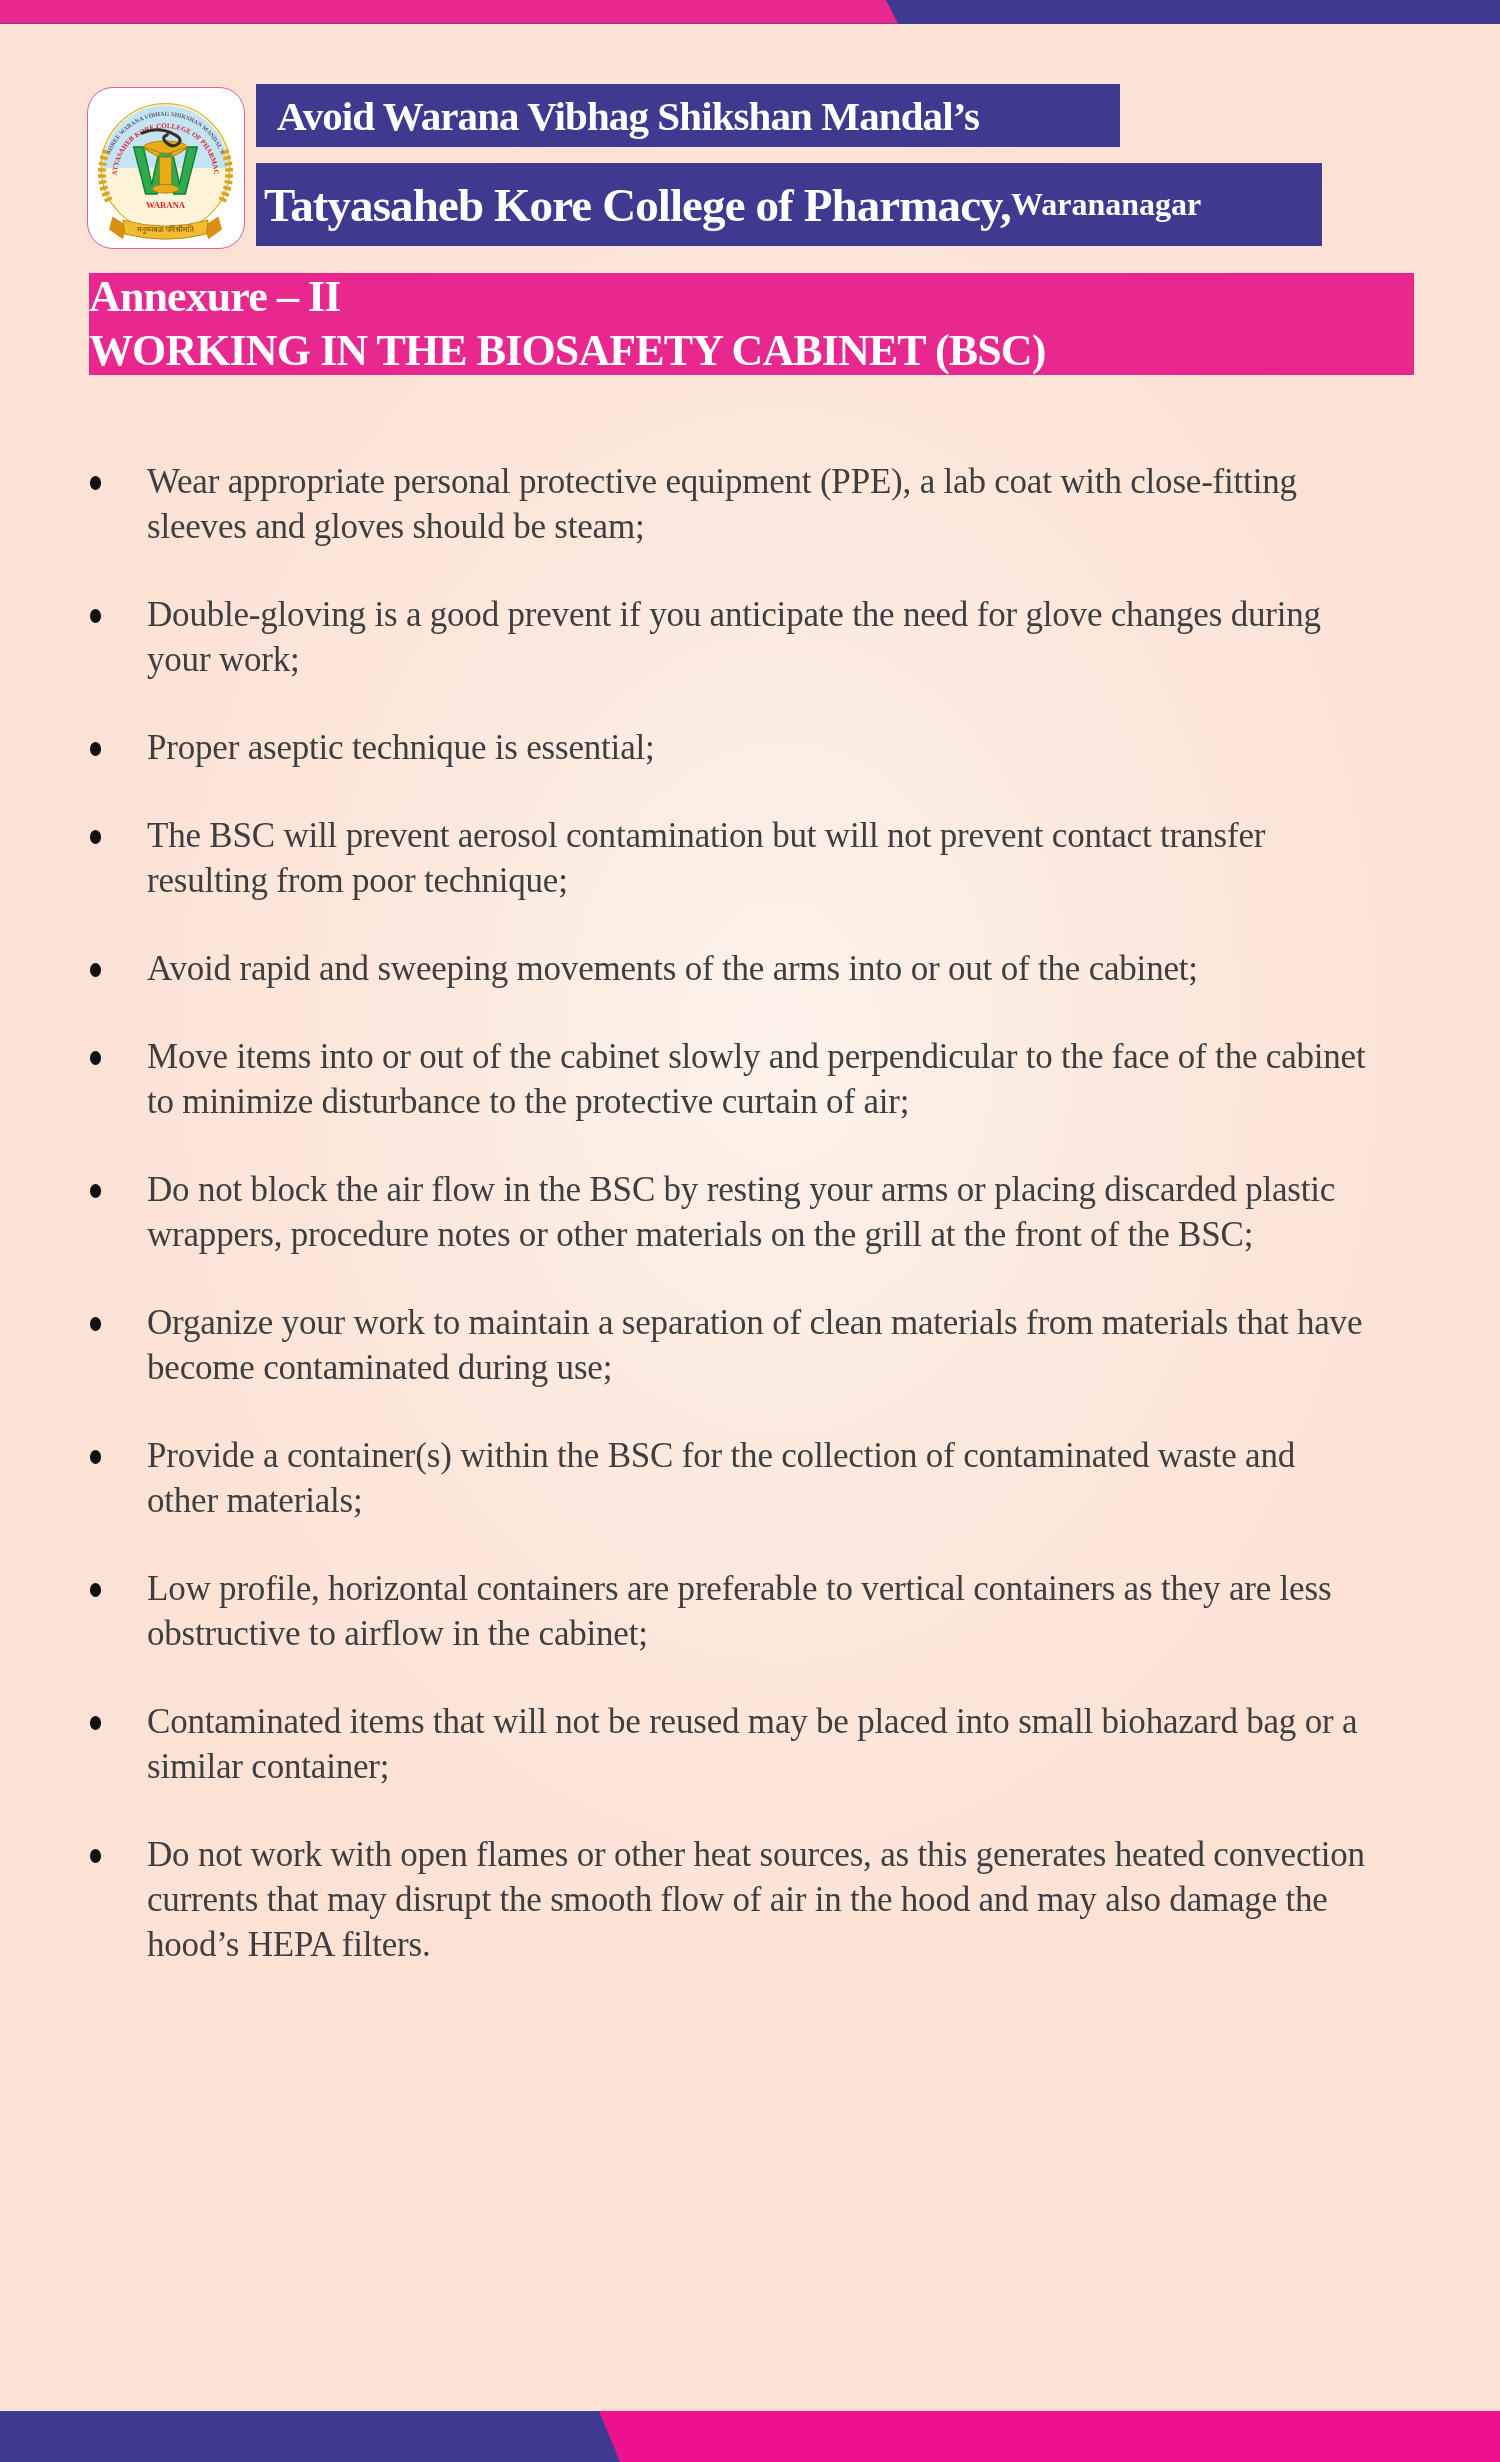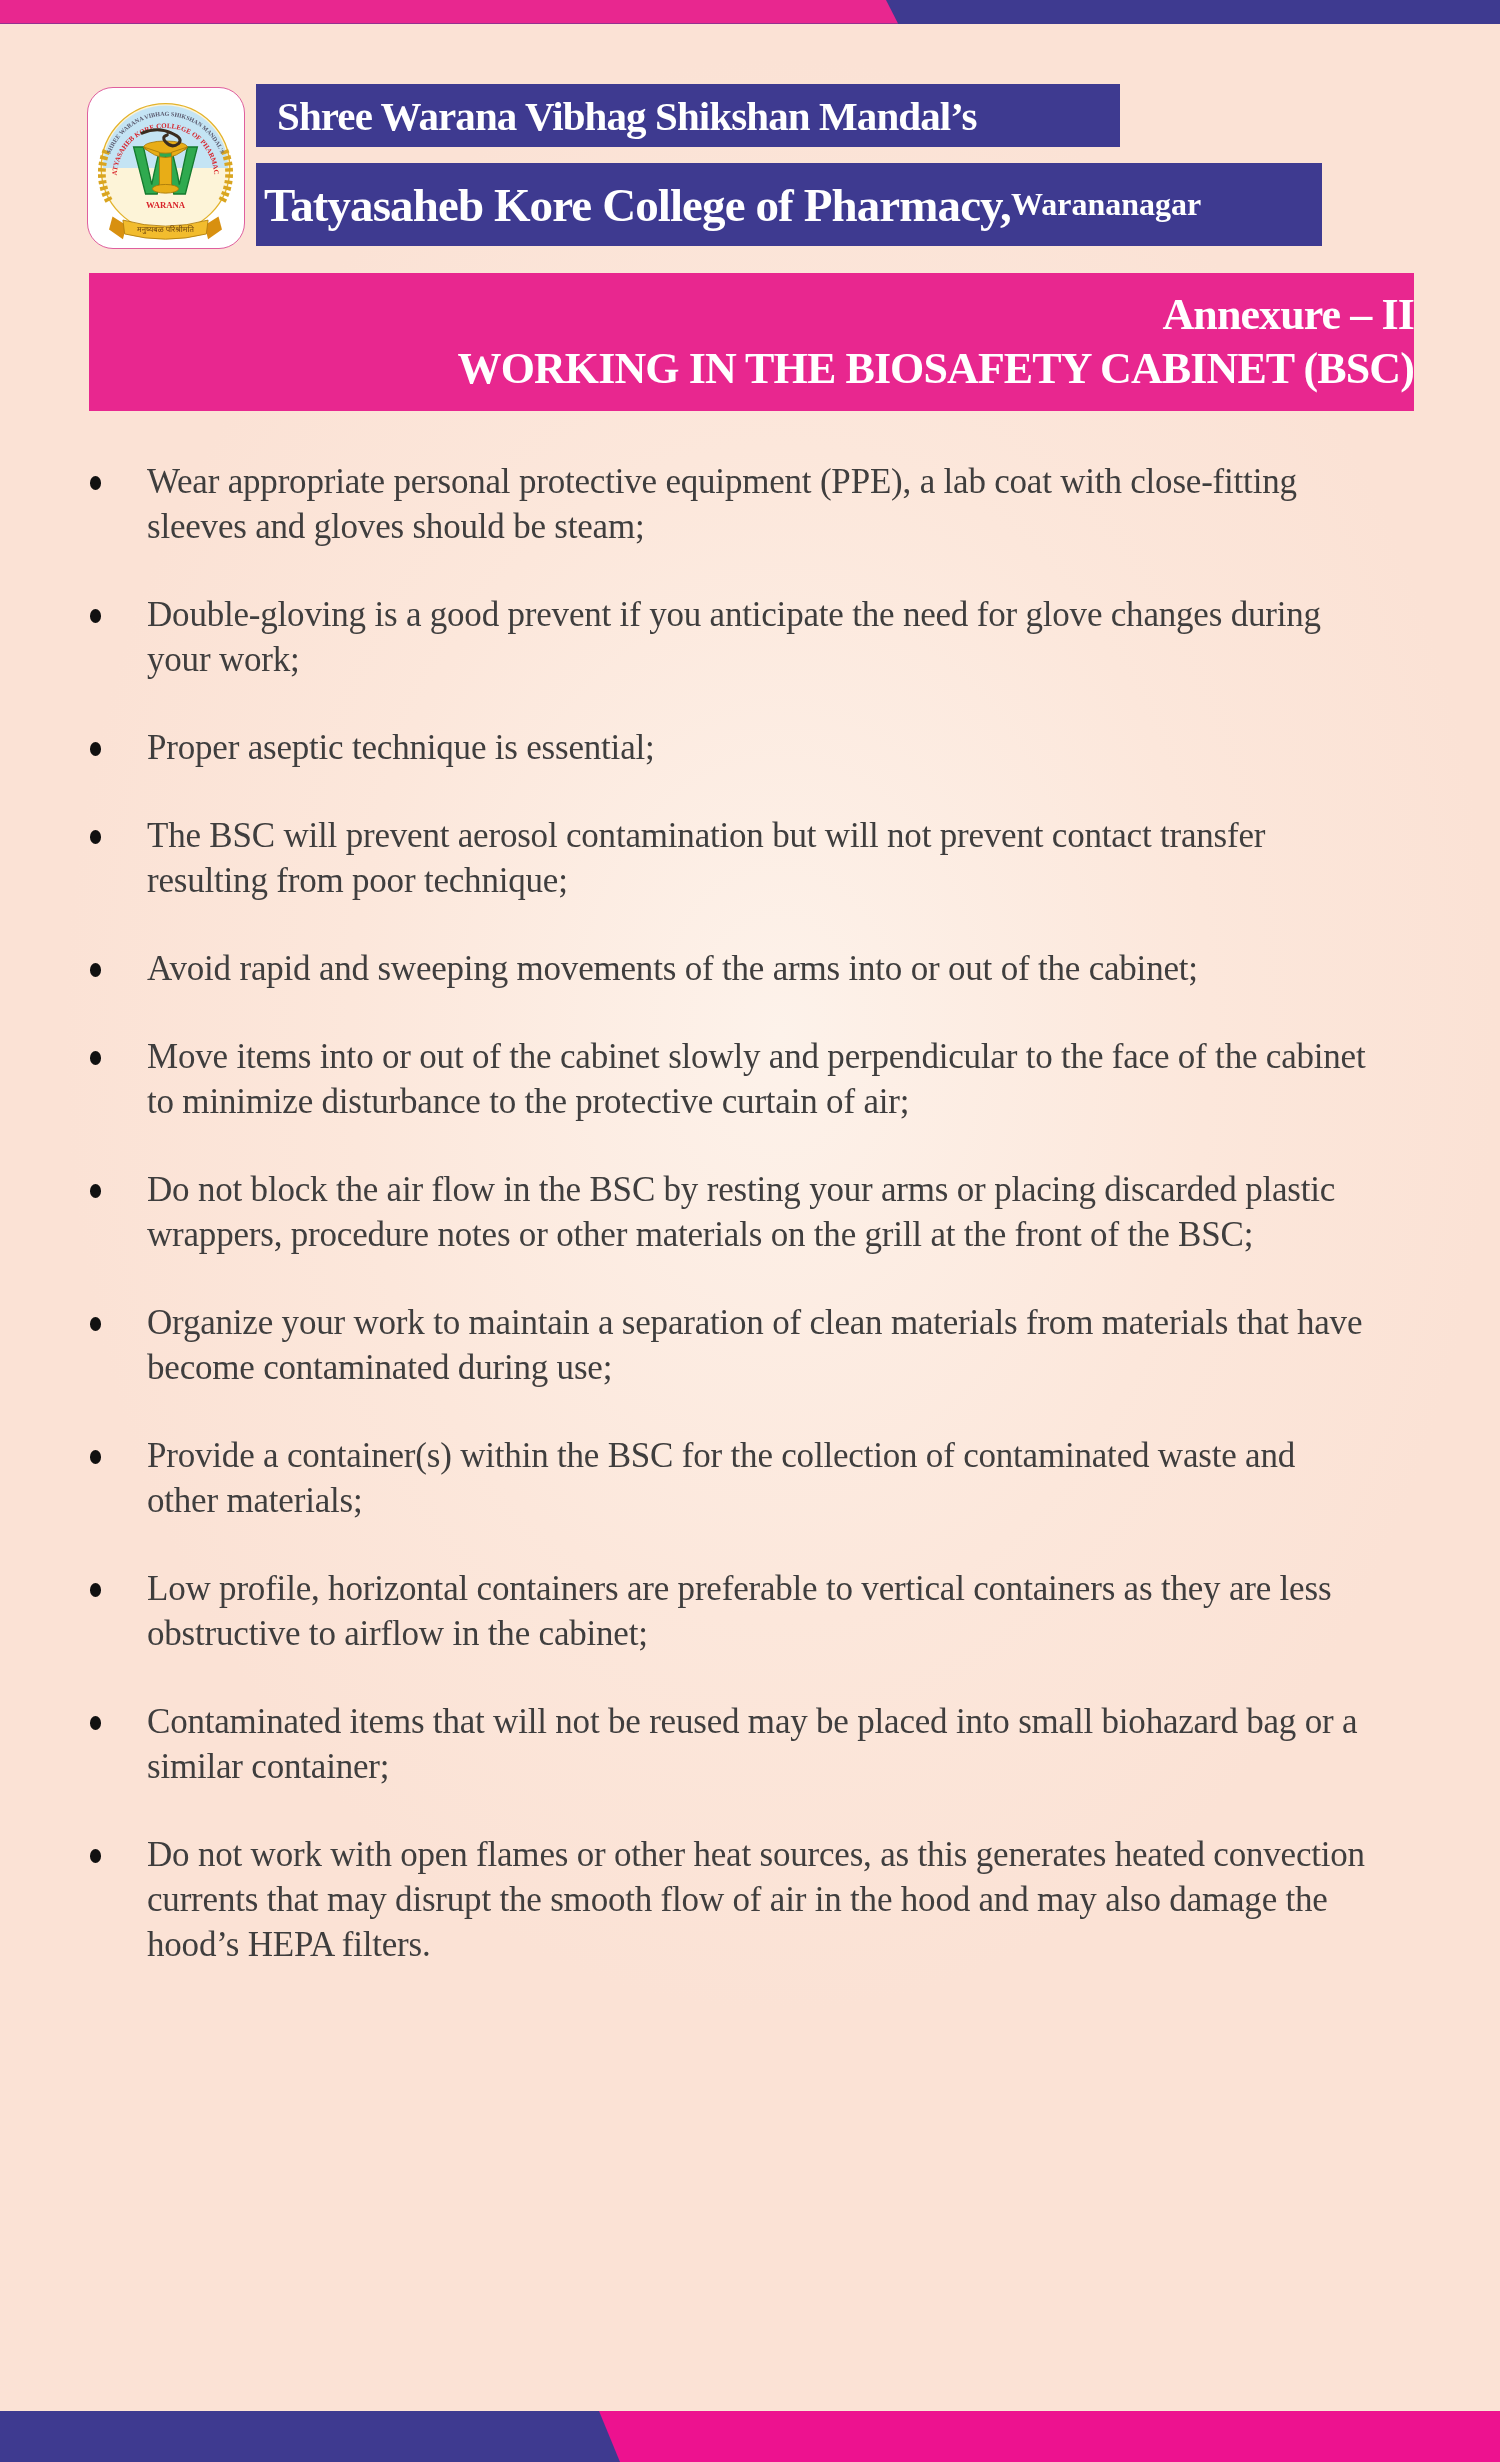--- a/index.html
+++ b/index.html
@@ -13,22 +13,22 @@
   .topbar-pink{position:absolute;top:0;left:0;width:1501px;height:23.5px;background:#e8278f;
     clip-path:polygon(0 0,886px 0,898px 23.5px,0 23.5px);}
   
   .logo-box{position:absolute;left:87px;top:87px;width:158px;height:162px;background:#ffffff;
     border:1.7px solid #df5f9e;border-radius:26px;box-sizing:border-box;}
   .banner{position:absolute;background:#3e3a90;color:#ffffff;font-weight:bold;display:flex;align-items:center;}
   .banner1{left:256px;top:84px;width:864px;height:63px;font-size:41px;padding-left:21px;box-sizing:border-box;letter-spacing:-0.9px;}
   .banner2{left:256px;top:163px;width:1066px;height:83px;font-size:47px;padding-left:8px;box-sizing:border-box;letter-spacing:-0.9px;}
   .banner2 .place{font-size:32px;margin-left:0;letter-spacing:0;}
   
-  .title-banner{position:absolute;left:89px;top:273px;width:1325px;height:138px;background:#e8278f;
-    color:#ffffff;text-align:right;display:flex;flex-direction:column;justify-content:center;gap:5.2px;}
+  .title-banner{position:absolute;left:89px;top:273px;width:1325px;height:102px;background:#e8278f;
+    color:#ffffff;text-align:left;display:flex;flex-direction:column;justify-content:center;gap:5.2px;}
   .title-line1{font-size:44px;font-weight:bold;letter-spacing:-0.9px;line-height:1.1;}
   .title-line2{font-size:44px;font-weight:bold;letter-spacing:-0.9px;line-height:1.1;}
   
   .bullets{position:absolute;left:90px;top:459px;width:1277px;list-style:none;margin:0;padding:0;}
   .bullets li{position:relative;padding-left:57px;margin:0 0 43px 0;font-size:35px;line-height:45px;
     color:#3f3e3e;letter-spacing:-0.2px;}
   .bullets li::before{content:"";position:absolute;left:0;top:16.5px;width:11.3px;height:14px;border-radius:50%;background:#111111;}
   
   .footerbar{position:absolute;bottom:0;left:0;width:1501px;height:51px;background:#ed128f;}
   .footerbar-navy{position:absolute;top:0;left:0;width:1501px;height:51px;background:#3e3a90;
@@ -75,21 +75,21 @@
     <g>
       <path d="M 28,148 L 44,158 L 40,174 L 24,163 Z" fill="#d89010"></path>
       <path d="M 150,148 L 134,158 L 138,174 L 154,163 Z" fill="#d89010"></path>
       <path d="M 40,152 Q 89,166 138,152 L 136,168 Q 89,180 42,168 Z" fill="#f2bc2e" stroke="#b07d0d"></path>
       <text x="89" y="166" text-anchor="middle" font-size="9" fill="#6e4510">मनुष्यबळ परिश्रीमति</text>
     </g>
   </svg>
 </div>
 
 <div class="banner banner1">
-  <span>Shree Warana Vibhag Shikshan Mandal’s</span>
+  <span>Avoid Warana Vibhag Shikshan Mandal’s</span>
 </div>
 <div class="banner banner2">
   <span>Tatyasaheb Kore College of Pharmacy,</span>
   <span class="place">Warananagar</span>
 </div>
 
 <div class="title-banner">
   <div class="title-line1">Annexure – II</div>
   <div class="title-line2">WORKING IN THE BIOSAFETY CABINET (BSC)</div>
 </div>

